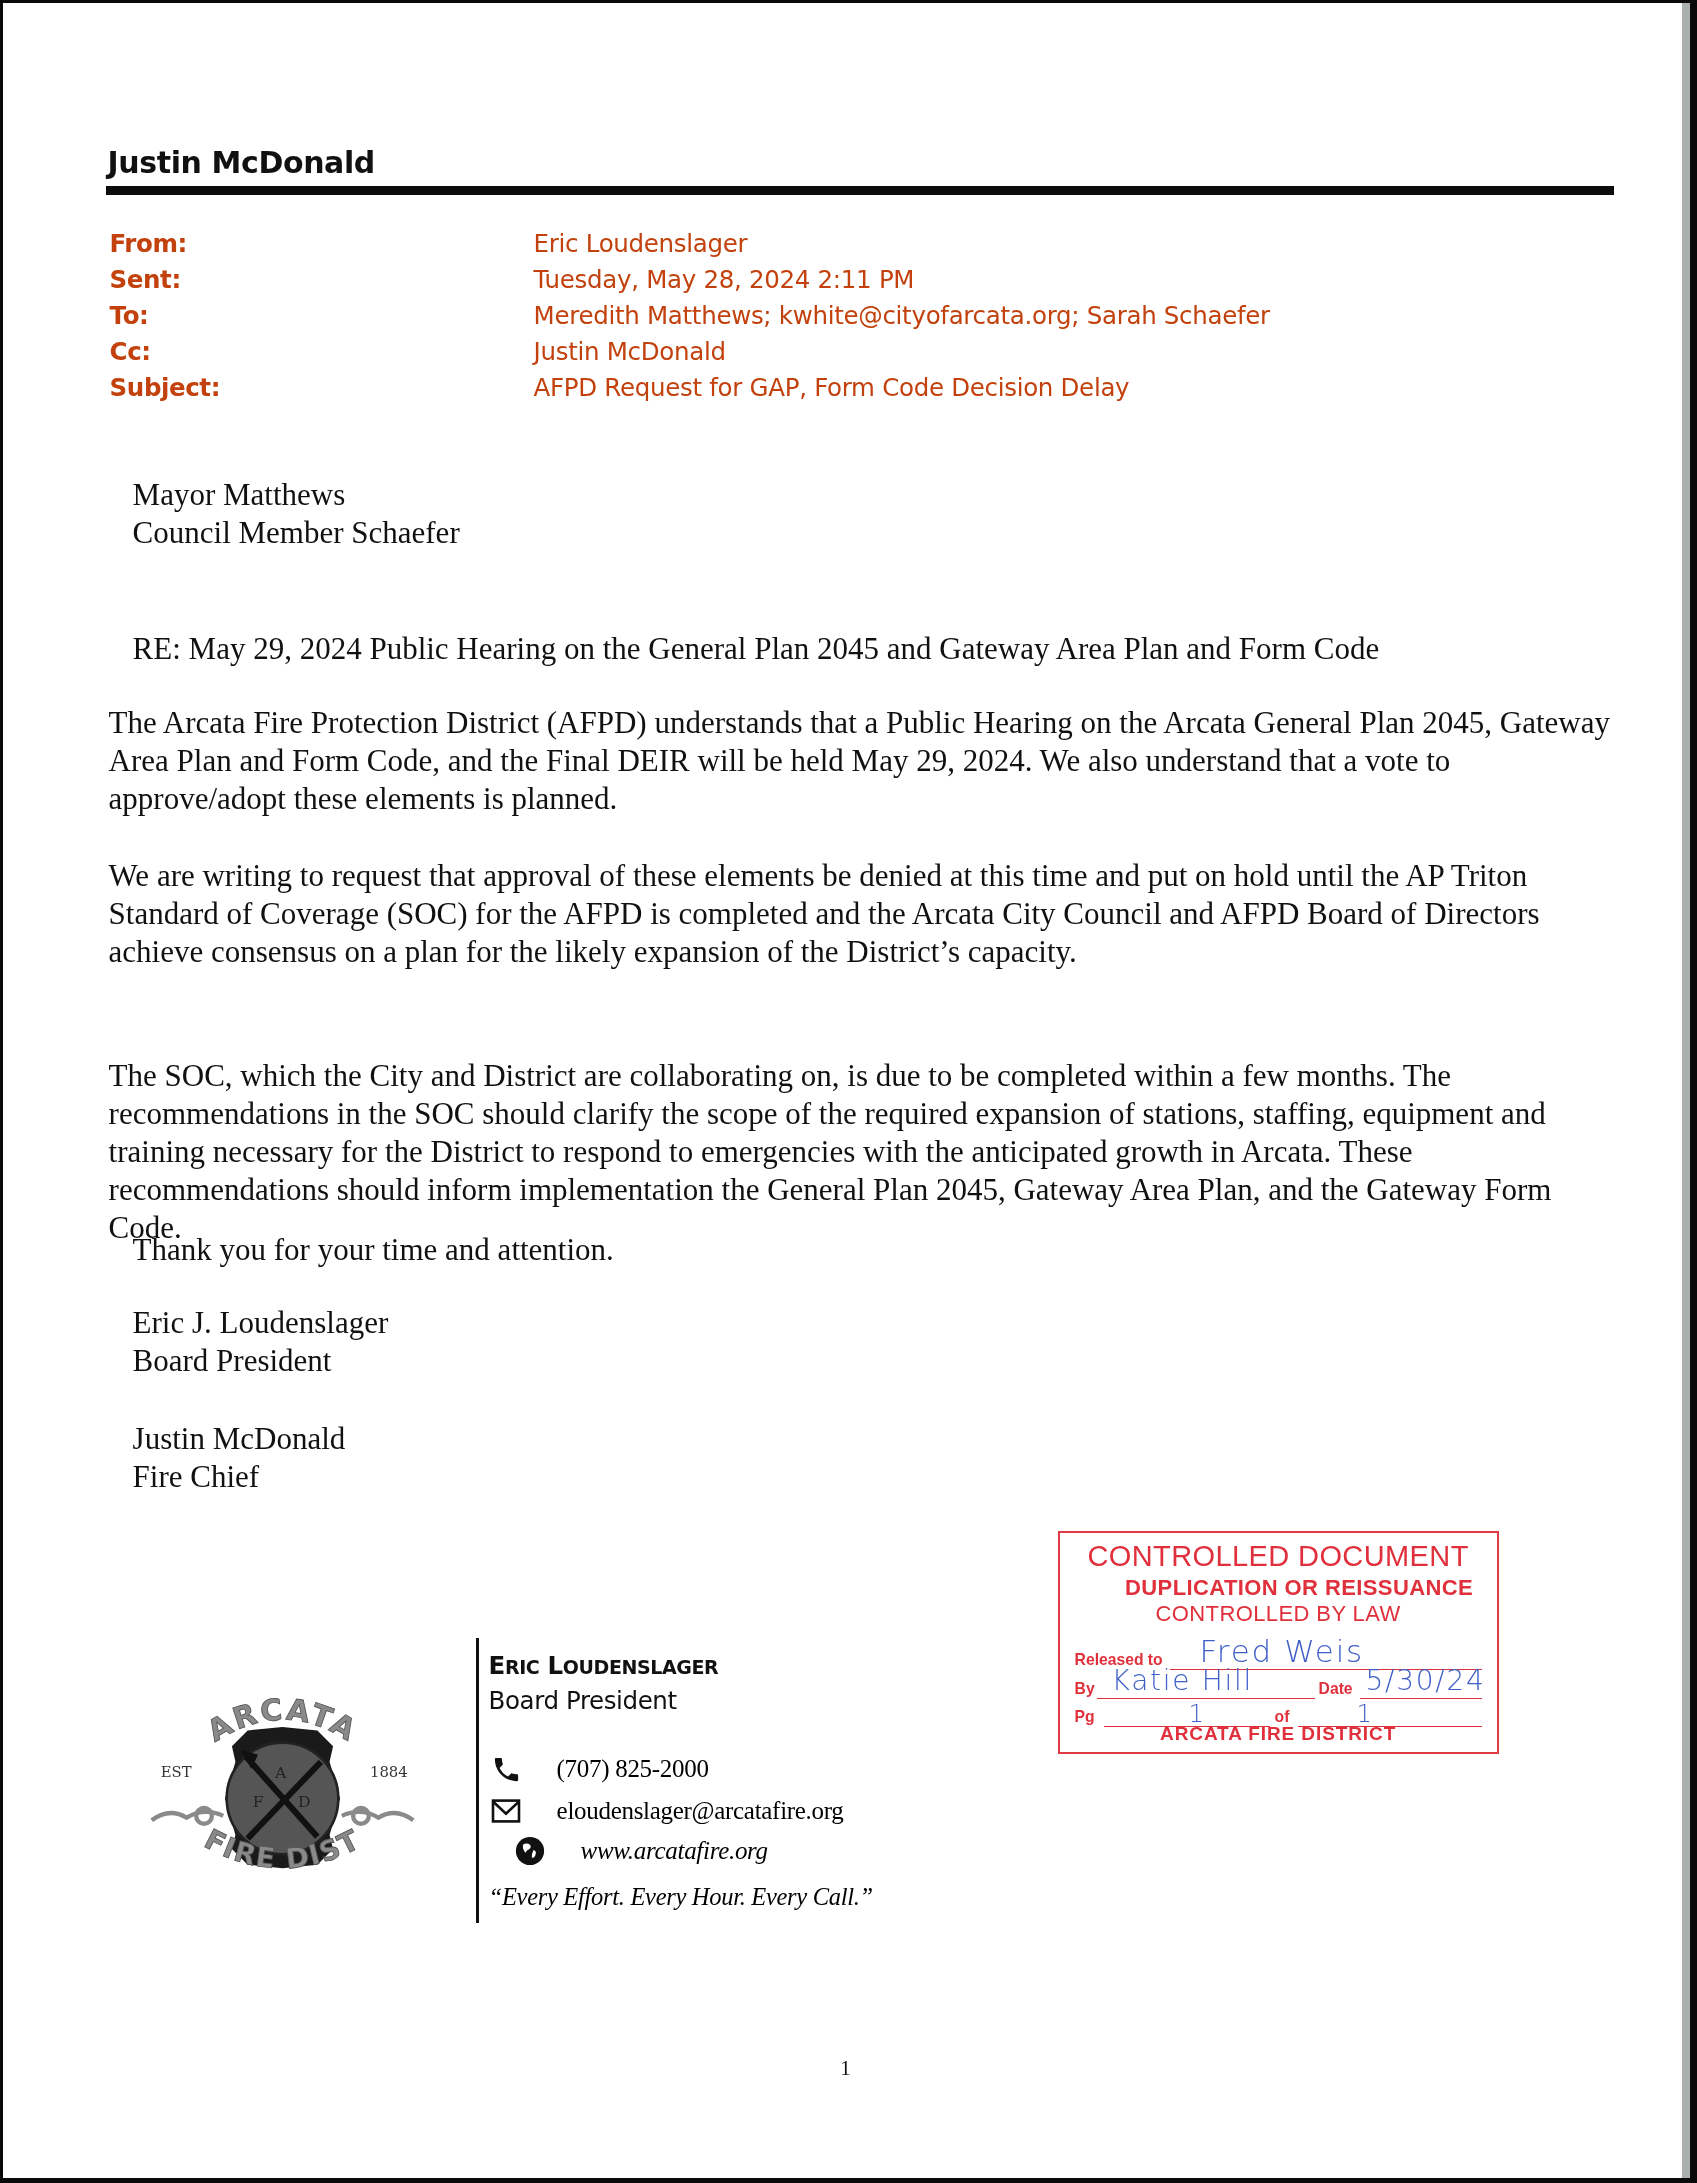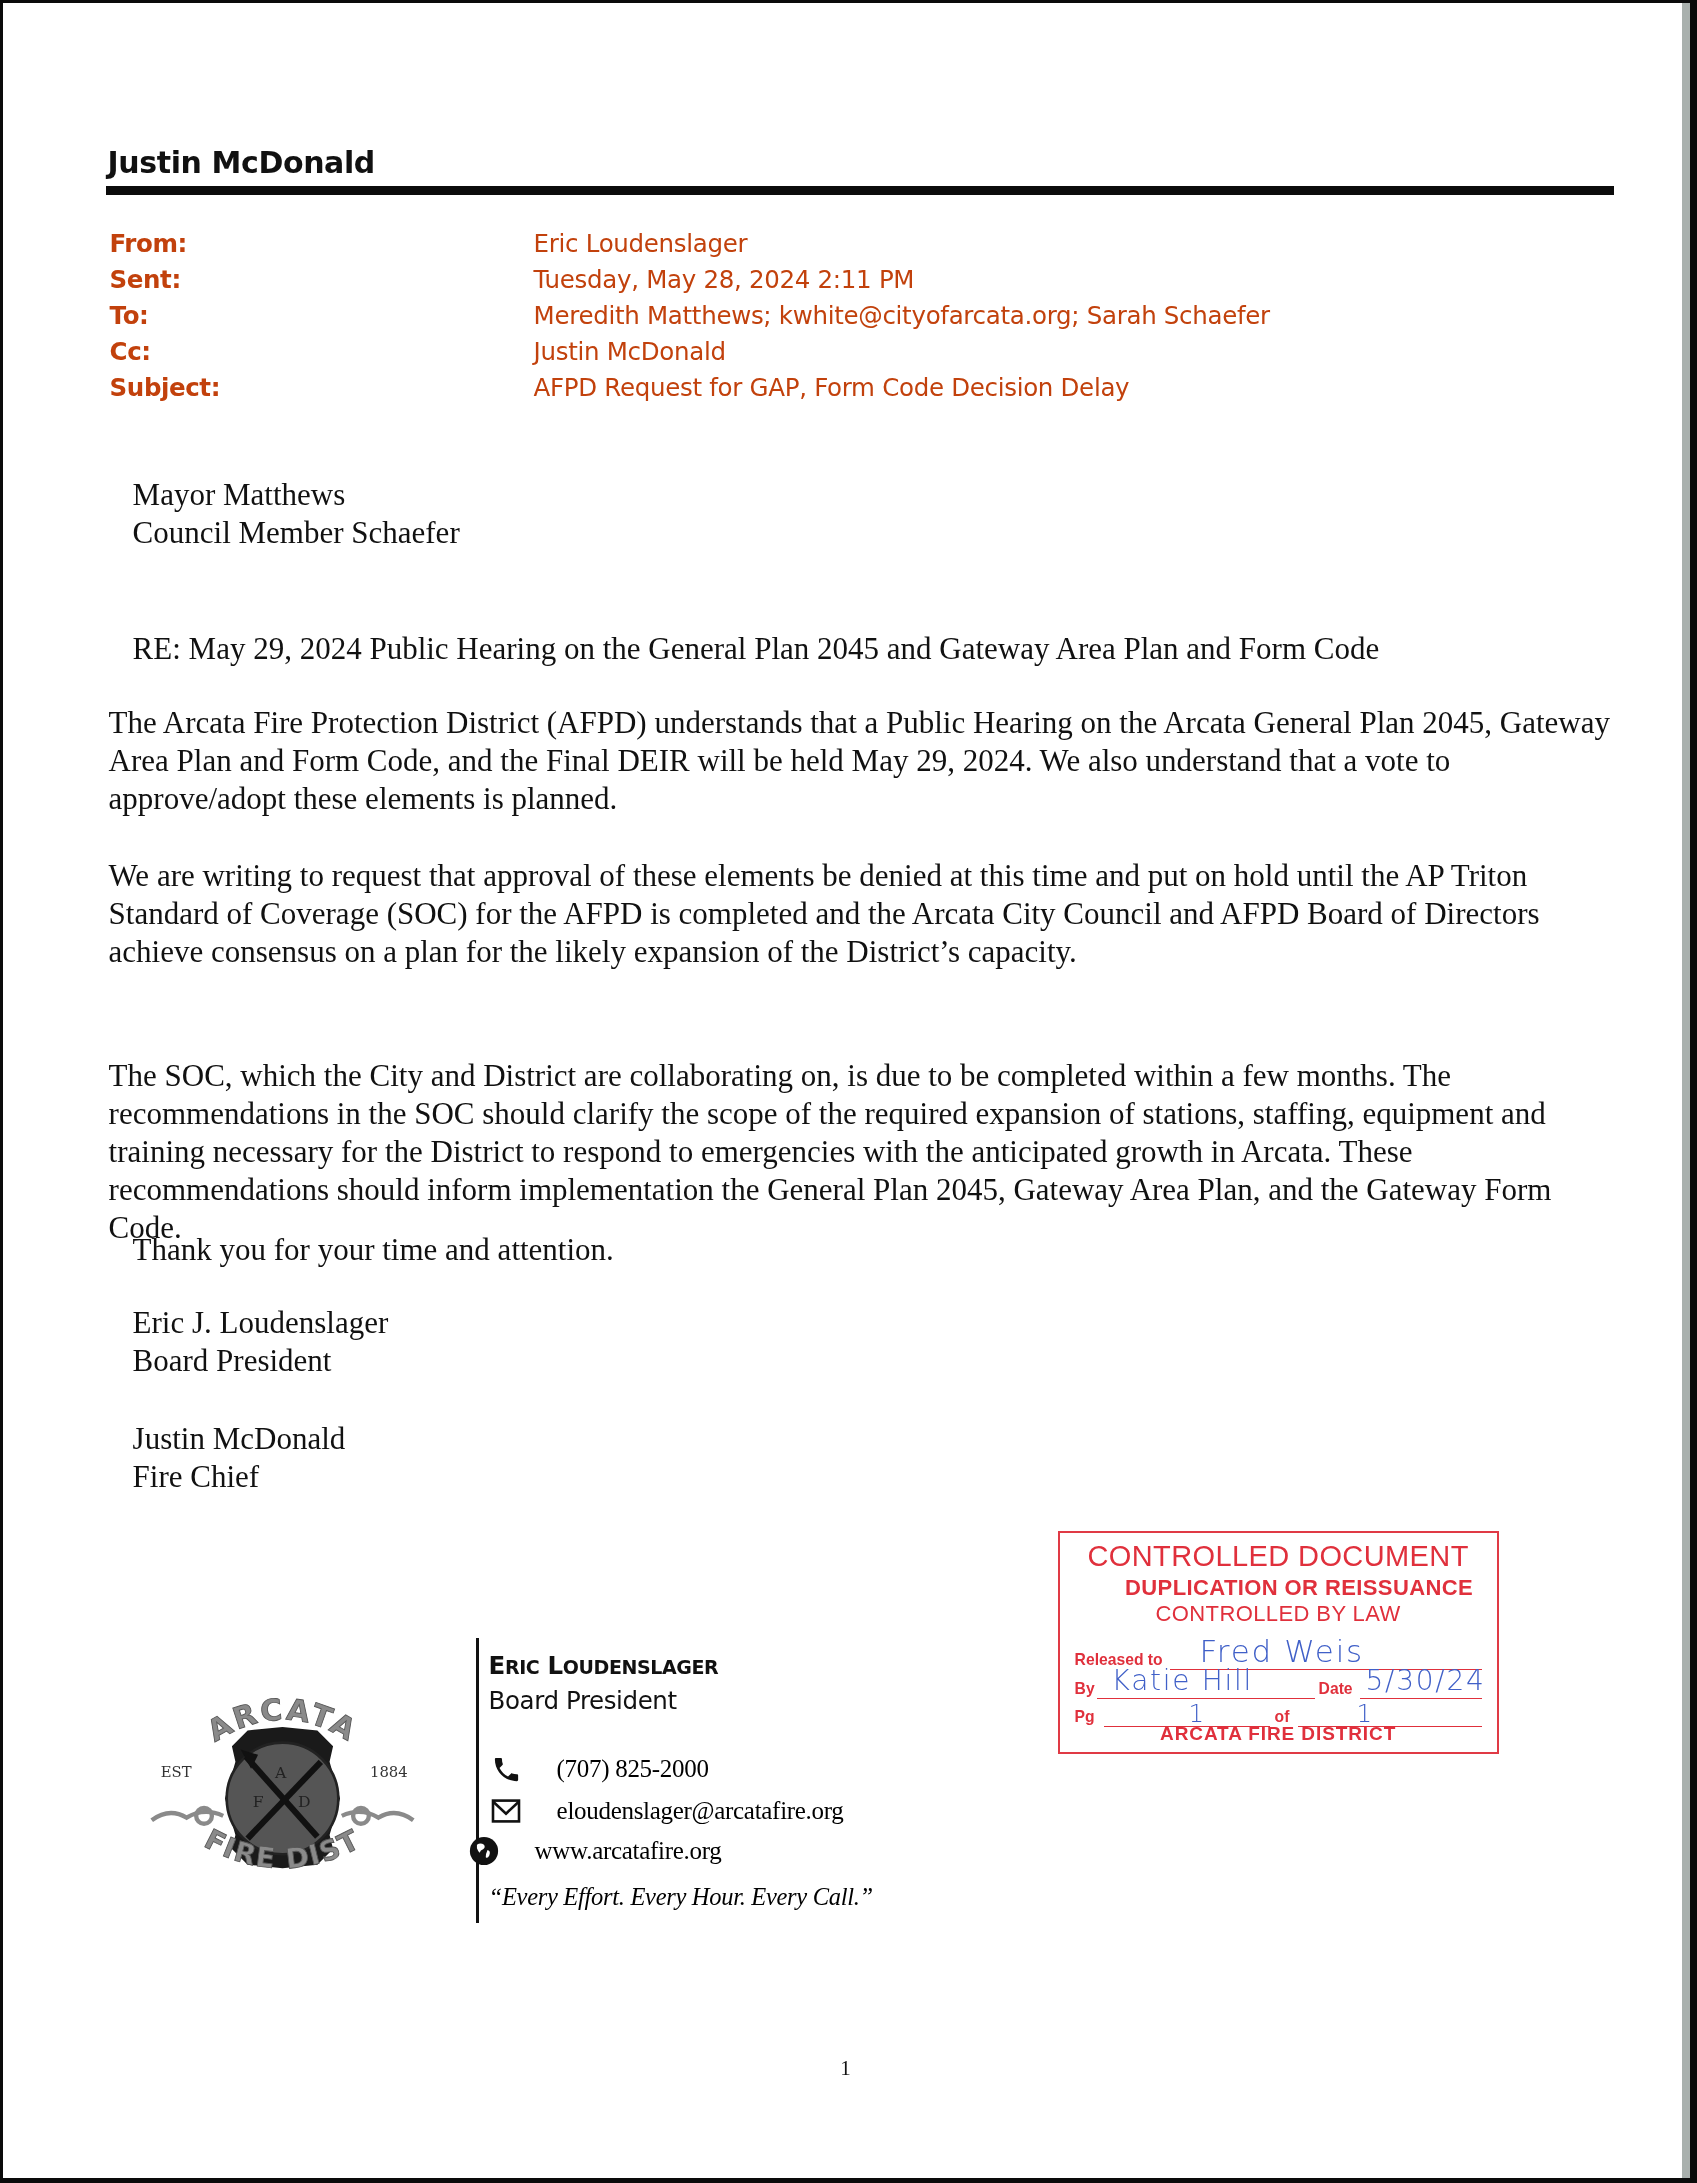--- a/index.html
+++ b/index.html
@@ -213,21 +213,21 @@
   </div>
   <div class="contact c-email" style="left:486px;">
     <span class="ico">
       <svg width="30" height="26" viewBox="0 0 34 30">
           <rect x="2" y="3" width="30" height="24" fill="none" stroke="#111" stroke-width="3"></rect>
           <path d="M2 4 L17 18 L32 4" fill="none" stroke="#111" stroke-width="3"></path>
         </svg>
     </span>
     <span>eloudenslager@arcatafire.org</span>
   </div>
-  <div class="contact c-web" style="left:464px;">
+  <div class="contact c-web" style="left:510px;font-style:italic;">
     <span class="ico">
       <svg width="30" height="30" viewBox="0 0 34 34">
           <circle cx="17" cy="17" r="16" fill="#111"></circle>
           <path d="M9 10 Q13 7 17 10 Q19 13 16 15 Q13 16 12 19 Q10 17 9 14 Z M21 16 Q25 17 23 22 Q21 26 19 24 Q19 20 21 16 Z" fill="#fff"></path>
         </svg>
     </span>
     <span>www.arcatafire.org</span>
   </div>
   <div class="tagline" style="left:486px;">“Every Effort. Every Hour. Every Call.”</div>
 

